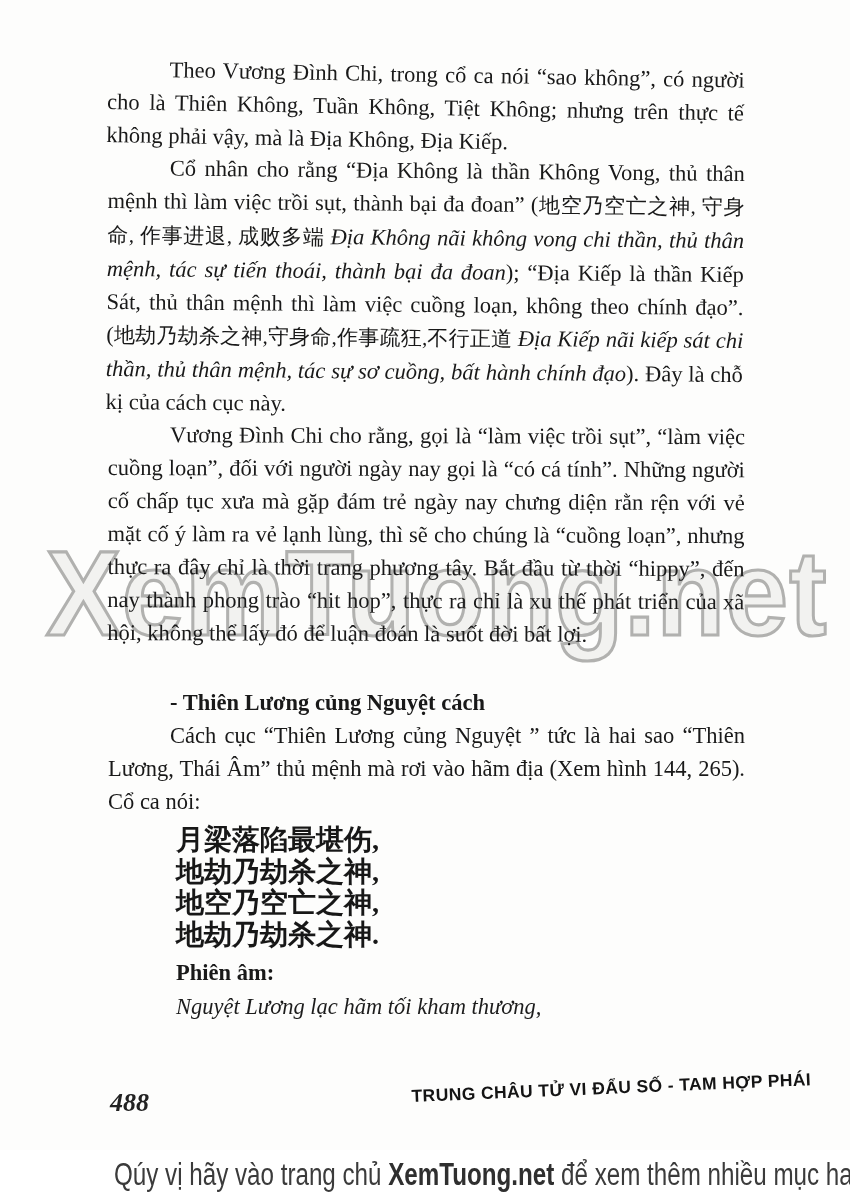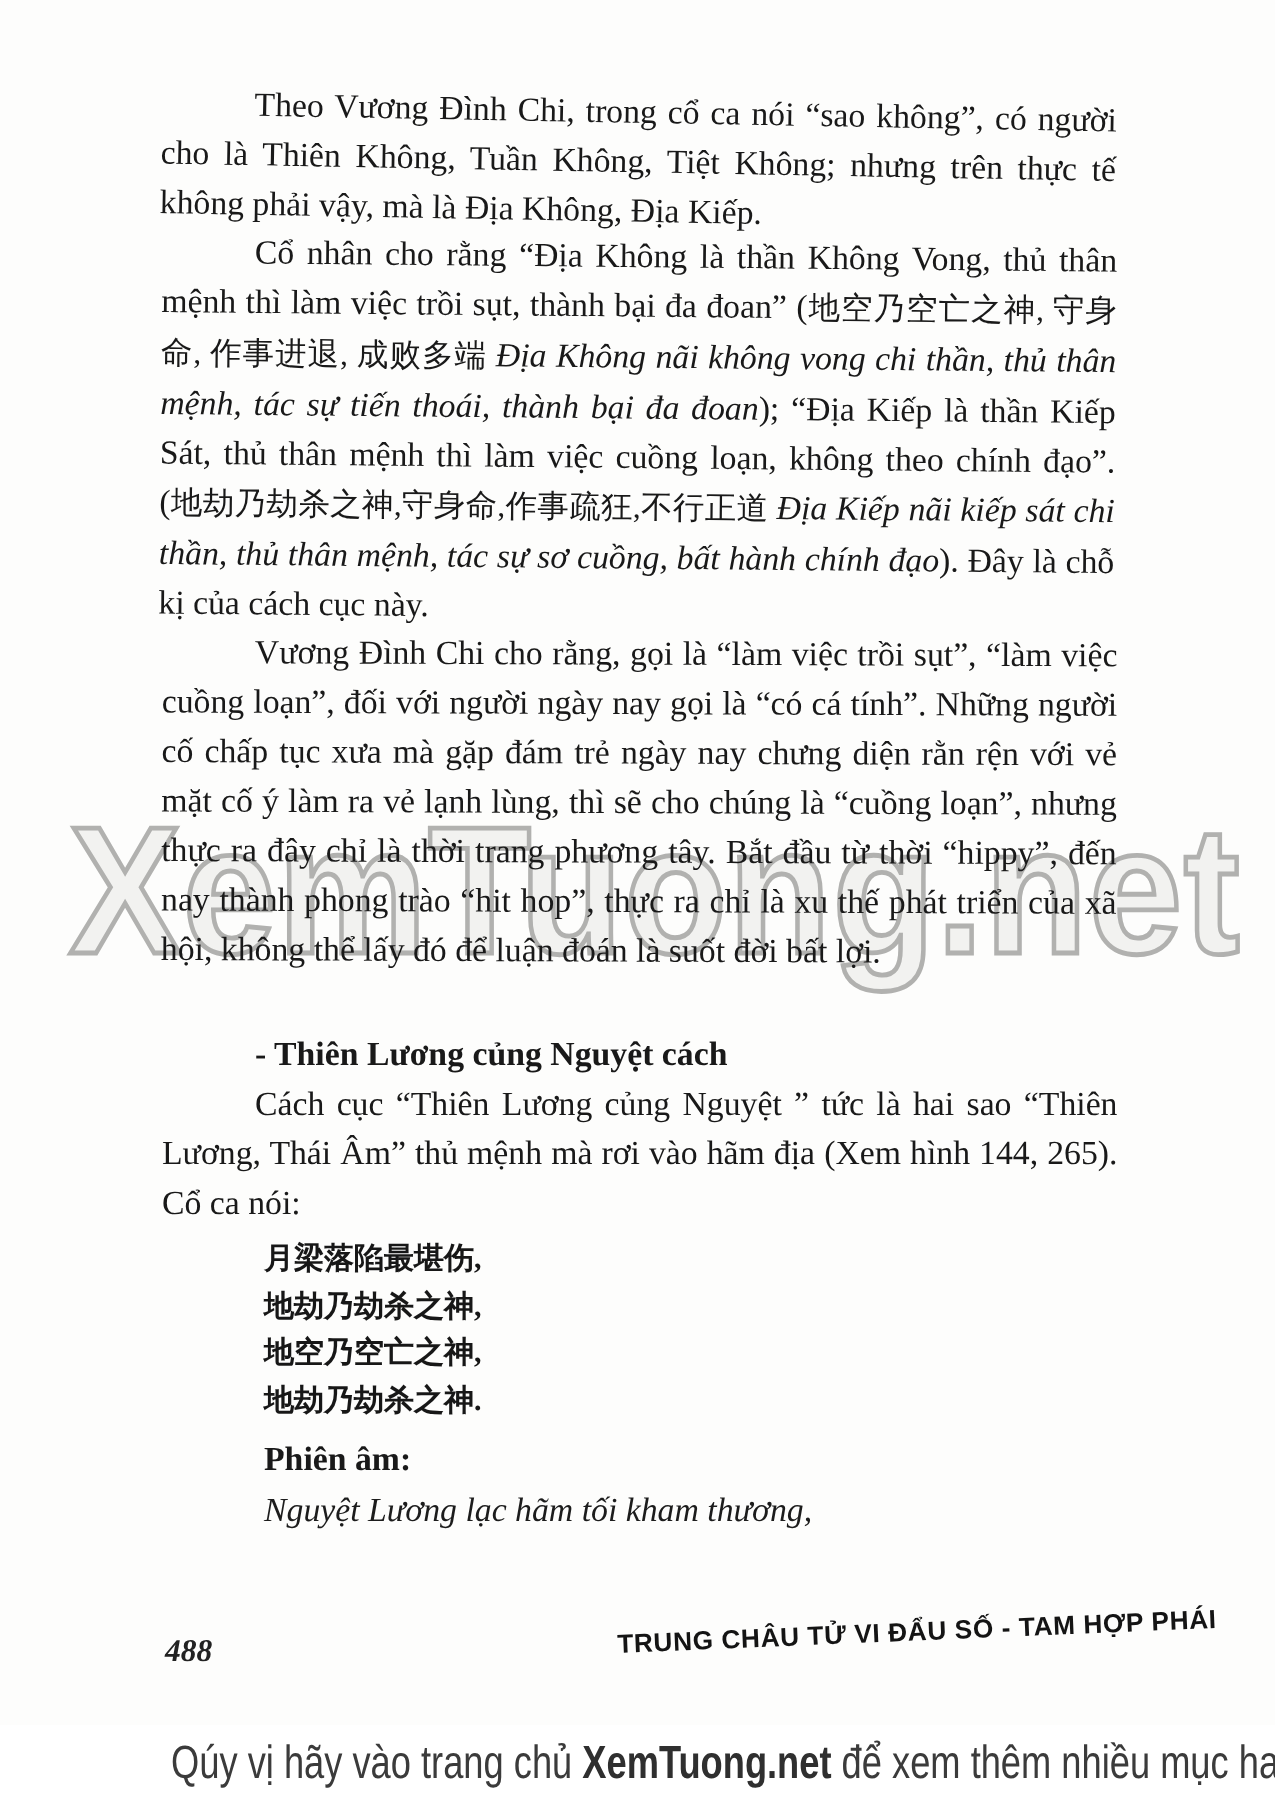--- a/index.html
+++ b/index.html
@@ -39,34 +39,34 @@
   .r2{transform:rotate(0.55deg);transform-origin:0 0;}
   .r3{transform:rotate(0.2deg);transform-origin:0 0;}
   .cjk{font-size:21px;}
   .it{font-style:italic;}
   .heading{
     margin-top:37px !important;
     font-weight:bold;text-indent:62px;text-align:right;
   }
   .verse{
     margin-left:68px;margin-top:6px;
-    font-size:20px;line-height:31.5px;color:#171717;font-weight:bold;
+    font-size:28px;line-height:31.5px;color:#171717;font-weight:bold;
   }
   .verse div{margin:0;}
   .phien-am{
     margin-left:68px;margin-top:6px;
     font-weight:bold;font-size:22.5px;line-height:33px;color:#191919;
   }
   .verse-vi{
     margin-left:68px;
     font-style:italic;font-size:22.5px;line-height:36px;color:#1c1c1c;
   }
   .page-number{
     position:absolute;left:110px;top:1088px;z-index:2;
-    font-weight:bold;font-style:italic;font-size:21px;color:#222;
+    font-weight:bold;font-style:italic;font-size:26px;color:#222;
   }
   .book-title{
     position:absolute;left:412px;top:1086px;z-index:2;
     font-family:"Liberation Sans", sans-serif;
     font-weight:bold;font-size:17.5px;color:#141414;
     letter-spacing:.4px;white-space:nowrap;
     transform:rotate(-2.4deg);transform-origin:0 100%;
   }
   .banner{
     position:absolute;left:0;top:1150px;width:850px;height:52px;z-index:3;

